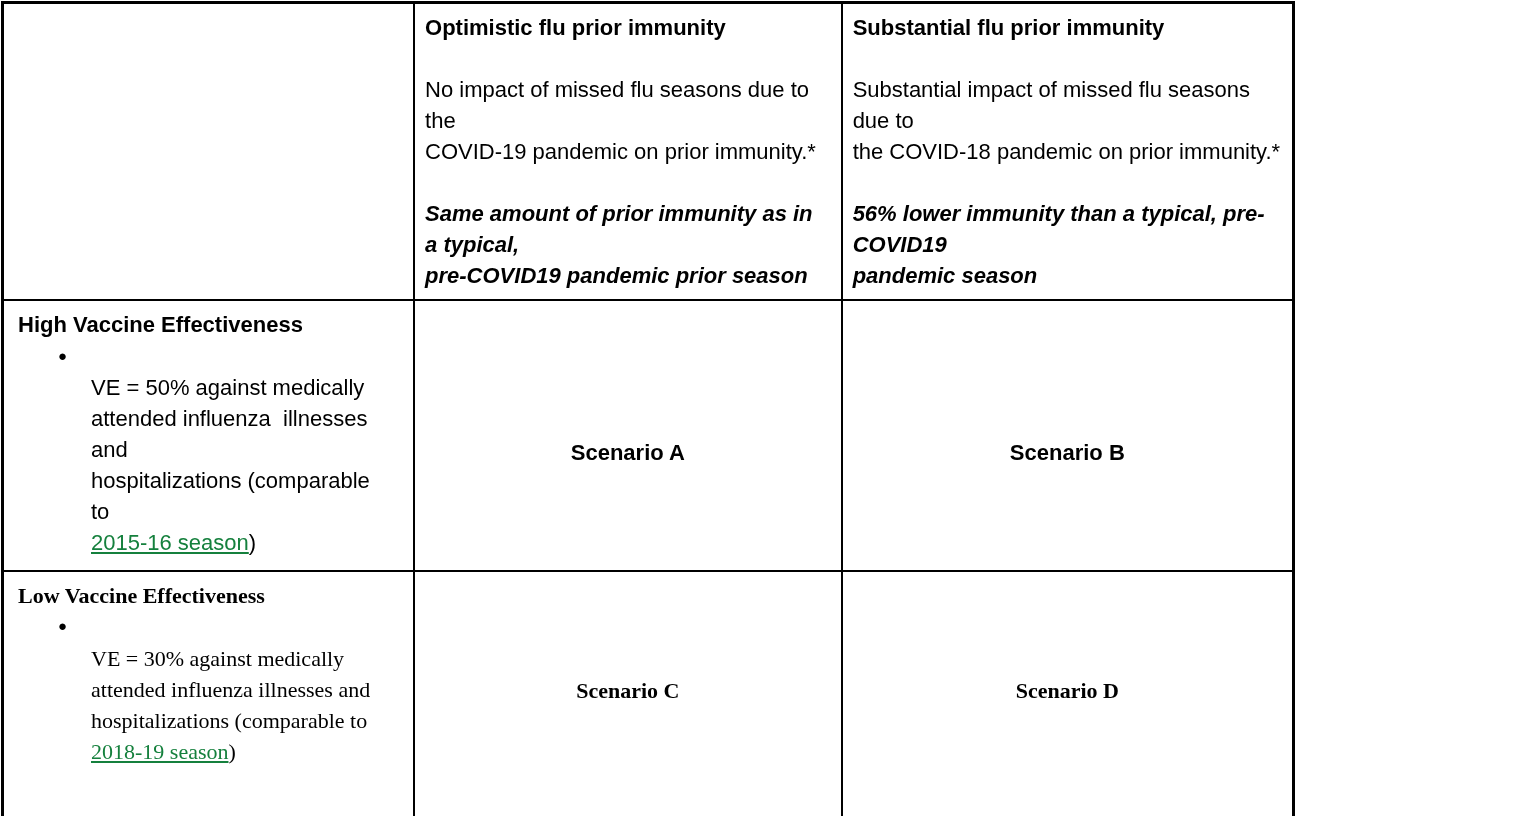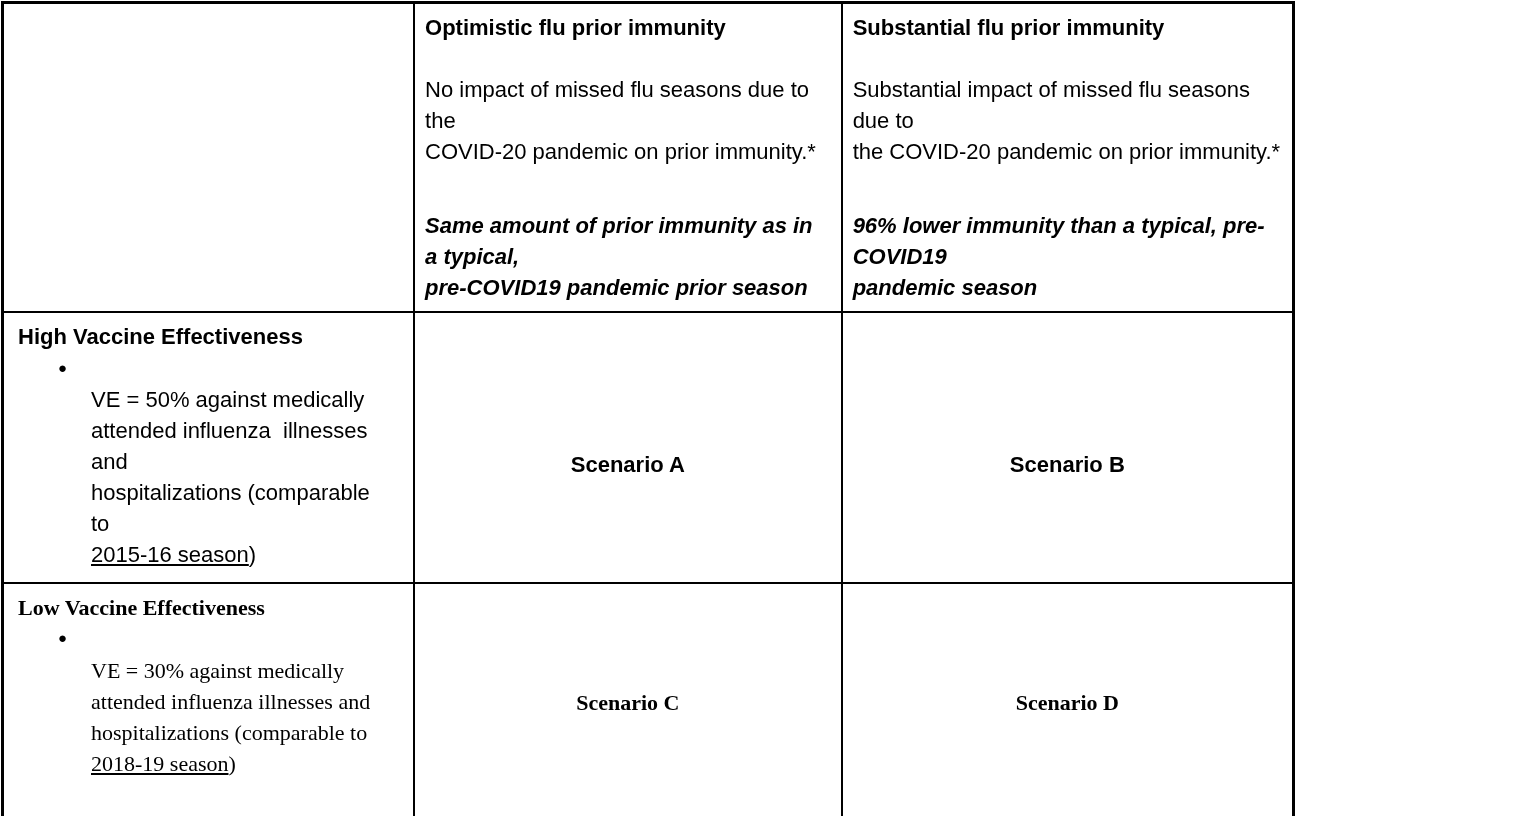--- a/index.html
+++ b/index.html
@@ -26,34 +26,34 @@
   }
   col.c1 { width: 456px; }
   col.c2 { width: 515px; }
   col.c3 { width: 543px; }
   tr.r1 { height: 269px; }
   tr.r2 { height: 271px; }
   tr.r3 { height: 270px; font-family: Liberation Serif, serif; }
 
   .cell-title { font-weight: bold; white-space: pre-wrap; }
   .cell-body  { margin-top: 31px; white-space: pre-wrap; }
-  .cell-emph  { margin-top: 43px; white-space: pre-wrap; font-weight: bold; font-style: italic; }
+  .cell-emph  { margin-top: 31px; white-space: pre-wrap; font-weight: bold; font-style: italic; }
 
   td.rowhead { padding-left: 14px; padding-right: 20px; }
   .bullet-li { display: flex; align-items: flex-start; }
   .bullet-marker {
     flex: none;
     width: 33px;
     margin-left: 40px;
     font-size: 15px;
     line-height: 31px;
   }
   .bullet-text { flex: 1 1 auto; white-space: pre-wrap; margin-top: 32px; }
   .bullet-text a {
-    color: #000000;
+    color: #15803d;
     text-decoration: underline;
   }
 
   td.scenario {
     vertical-align: middle;
     text-align: center;
     font-weight: bold;
     margin-top: 29px;
   }
   td.scenario .scenario-label { display: inline-block; position: relative; }
@@ -69,29 +69,29 @@
       <col class="c1">
         <col class="c2">
         <col class="c3">
     </colgroup>
     <tbody>
       <tr class="r1">
         <td class="cell corner"></td>
         <td class="cell colhead">
           <div class="cell-title">Optimistic flu prior immunity</div>
           <div class="cell-body">No impact of missed flu seasons due to the
-COVID-20 pandemic on prior immunity.*</div>
+COVID-19 pandemic on prior immunity.*</div>
           <div class="cell-emph">Same amount of prior immunity as in a typical,
 pre-COVID19 pandemic prior season</div>
         </td>
         <td class="cell colhead">
           <div class="cell-title">Substantial flu prior immunity</div>
           <div class="cell-body">Substantial impact of missed flu seasons due to
-the COVID-20 pandemic on prior immunity.*</div>
-          <div class="cell-emph">96% lower immunity than a typical, pre-COVID19
+the COVID-18 pandemic on prior immunity.*</div>
+          <div class="cell-emph">56% lower immunity than a typical, pre-COVID19
 pandemic season</div>
         </td>
       </tr>
       <tr class="r2">
         <td class="cell rowhead">
           <div class="cell-title">High Vaccine Effectiveness</div>
           <div class="bullet-li">
               <span class="bullet-marker">●</span>
               <span class="bullet-text"><span>VE = 50% against medically
 attended influenza  illnesses and

